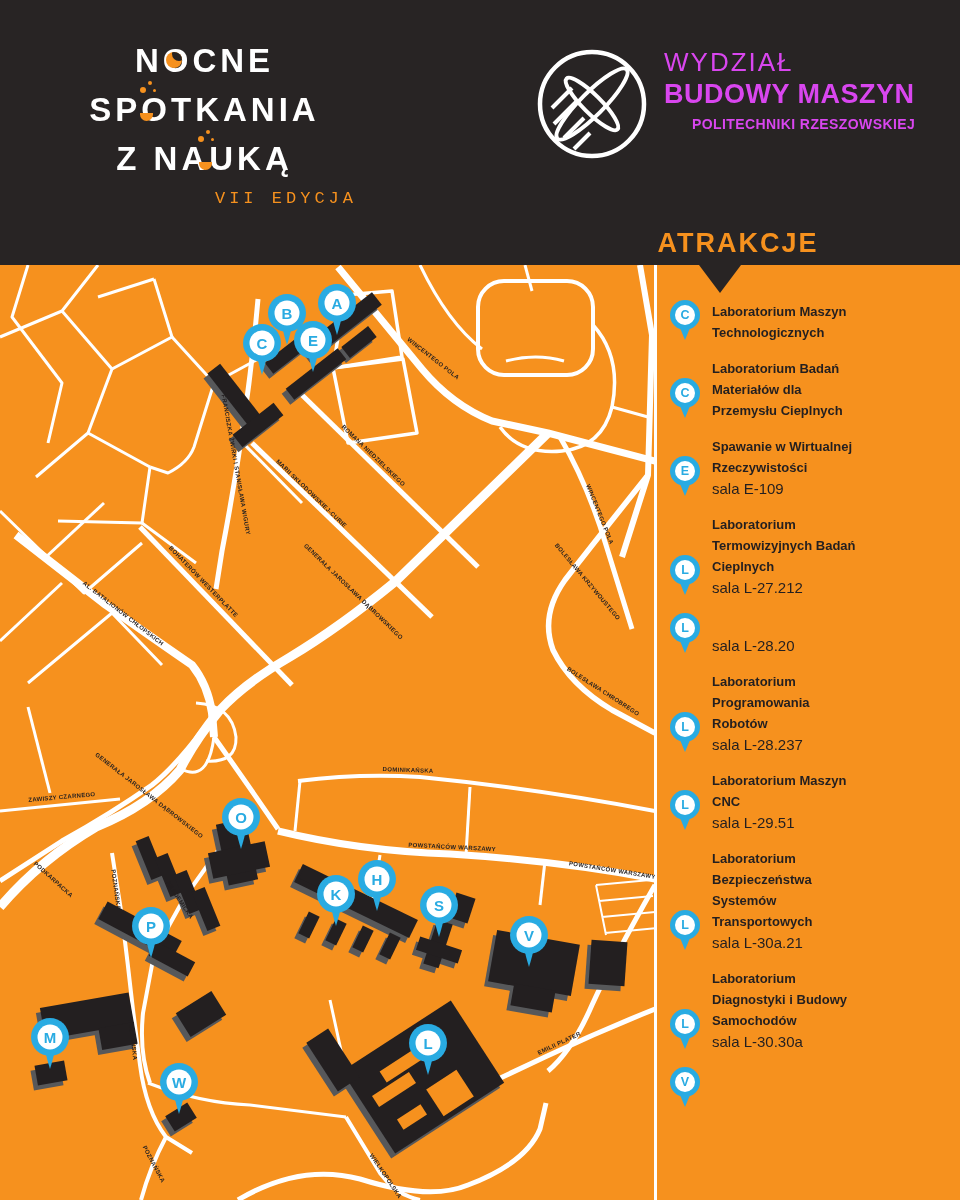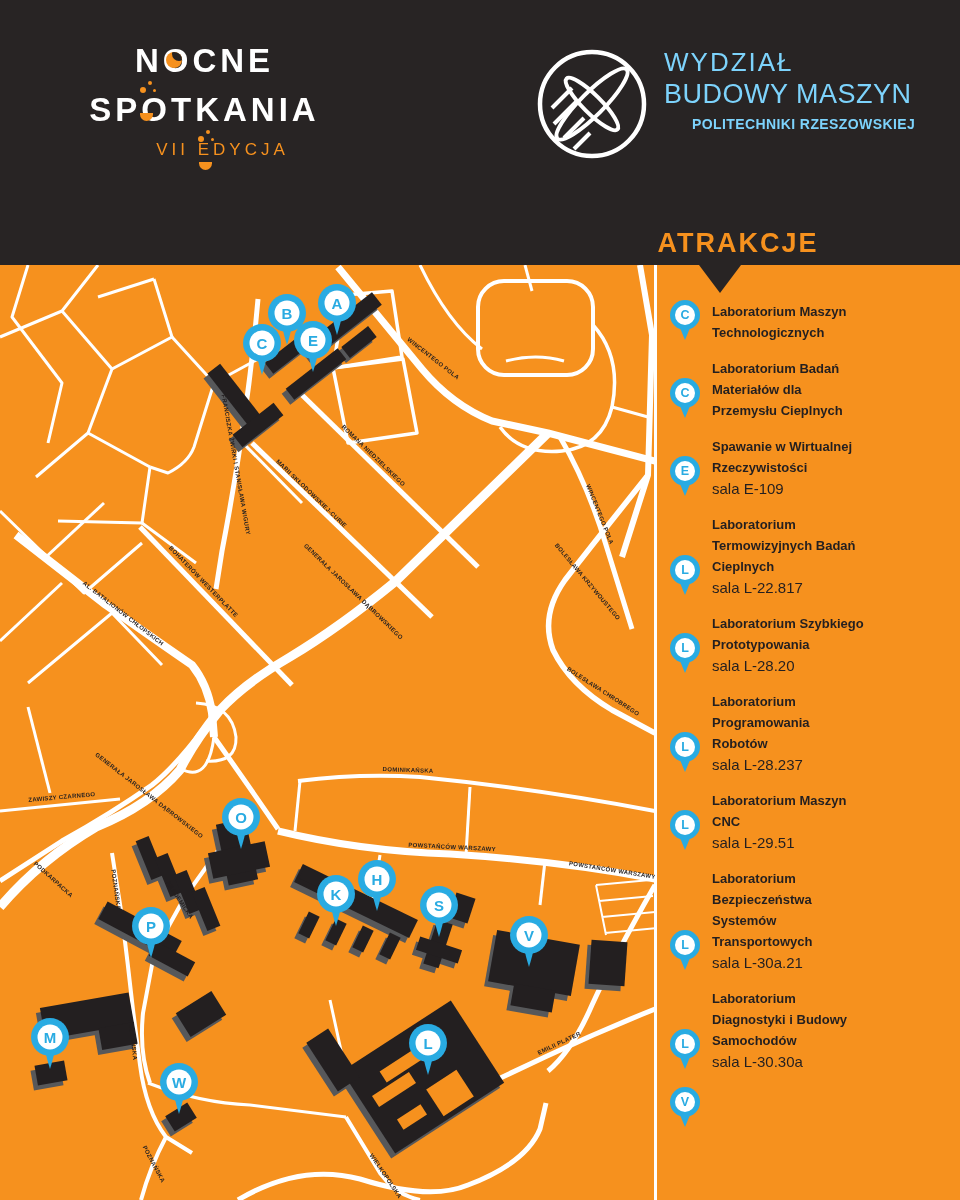--- a/index.html
+++ b/index.html
@@ -3,36 +3,36 @@
 <meta charset="utf-8">
 <style>
   html,body{margin:0;padding:0;}
   body{width:960px;height:1200px;position:relative;overflow:hidden;
        background:#F6911E;font-family:"Liberation Sans","DejaVu Sans",sans-serif;}
 
   
   .header{position:absolute;left:0;top:0;width:960px;height:265px;background:#282424;}
   .brand{position:absolute;left:52px;top:36px;width:305px;text-align:center;color:#fff;}
   .brand-line{position:relative;font-size:33px;font-weight:bold;letter-spacing:4px;line-height:49px;}
-  .brand-edition{margin-top:6px;padding-left:36px;text-align:center;color:#F6911E;
-                 font-size:17px;letter-spacing:4px;font-weight:normal;}
+  .brand-edition{margin-top:6px;padding-left:36px;text-align:right;color:#F6911E;
+                 font-size:17px;letter-spacing:4px;font-weight:normal;font-family:Liberation Mono, monospace;}
   .accent{position:absolute;pointer-events:none;}
   .moon{width:16px;height:16px;border-radius:50%;background:#F6911E;overflow:hidden;}
   .moon:after{content:"";position:absolute;width:14px;height:14px;border-radius:50%;
               background:#282424;top:-5px;left:6px;}
   .bubbles i{position:absolute;border-radius:50%;background:#F6911E;display:block;}
   .bubbles i:nth-child(1){width:6px;height:6px;left:0;top:6px;}
   .bubbles i:nth-child(2){width:4px;height:4px;left:8px;top:0;}
   .bubbles i:nth-child(3){width:3px;height:3px;left:13px;top:8px;}
   .liquid{width:13px;height:8px;background:#F6911E;border-radius:0 0 7px 7px;}
 
   .faculty-logo{position:absolute;left:534px;top:46px;}
-  .faculty-text{position:absolute;left:664px;top:46px;color:#7dd3fc;}
+  .faculty-text{position:absolute;left:664px;top:46px;color:#d946ef;}
   .fac-l1{font-size:26px;font-weight:normal;letter-spacing:2px;line-height:33px;}
-  .fac-l2,.fac-l3{font-size:27px;font-weight:normal;letter-spacing:0.5px;line-height:31px;}
+  .fac-l2,.fac-l3{font-size:27px;font-weight:bold;letter-spacing:0.5px;line-height:31px;}
   .fac-l4{font-size:14px;font-weight:bold;letter-spacing:0.4px;margin-top:6px;margin-left:28px;}
 
   .atrakcje{position:absolute;left:638px;top:228px;width:200px;text-align:center;
             color:#F6911E;font-size:27px;font-weight:bold;letter-spacing:2px;}
   .pointer{position:absolute;left:699px;top:265px;width:0;height:0;
            border-left:21px solid transparent;border-right:21px solid transparent;
            border-top:28px solid #282424;}
   .divider{position:absolute;left:654px;top:265px;width:3px;height:935px;background:#fff;}
 
   
@@ -69,20 +69,21 @@
     <div class="brand-line">
       <span>SPOTKANIA</span>
       <span class="accent bubbles" style="left:88px;top:-4px;">
           <i></i>
           <i></i>
           <i></i>
         </span>
       <i class="accent liquid" style="left:88px;top:28px;"></i>
     </div>
     <div class="brand-line">
+      <span>Z NAUKĄ</span>
       <span class="accent bubbles" style="left:146px;top:-4px;">
           <i></i>
           <i></i>
           <i></i>
         </span>
       <i class="accent liquid" style="left:147px;top:28px;"></i>
     </div>
     <div class="brand-edition">VII EDYCJA</div>
   </div>
 
@@ -403,34 +404,32 @@
     <div class="pin">
       <span class="pin-inner">
           <span class="pin-letter">L</span>
         </span>
       <span class="pin-stem"></span>
     </div>
     <div class="attr-text">
       <div class="attr-title">Laboratorium
 Termowizyjnych Badań
 Cieplnych</div>
-      <div class="attr-room">sala L-22.817</div>
+      <div class="attr-room">sala L-27.212</div>
     </div>
   </div>
 
   <div class="attr-item">
     <div class="pin">
       <span class="pin-inner">
           <span class="pin-letter">L</span>
         </span>
       <span class="pin-stem"></span>
     </div>
     <div class="attr-text">
-      <div class="attr-title">Laboratorium Szybkiego
-Prototypowania</div>
       <div class="attr-room">sala L-28.20</div>
     </div>
   </div>
 
   <div class="attr-item">
     <div class="pin">
       <span class="pin-inner">
           <span class="pin-letter">L</span>
         </span>
       <span class="pin-stem"></span>

